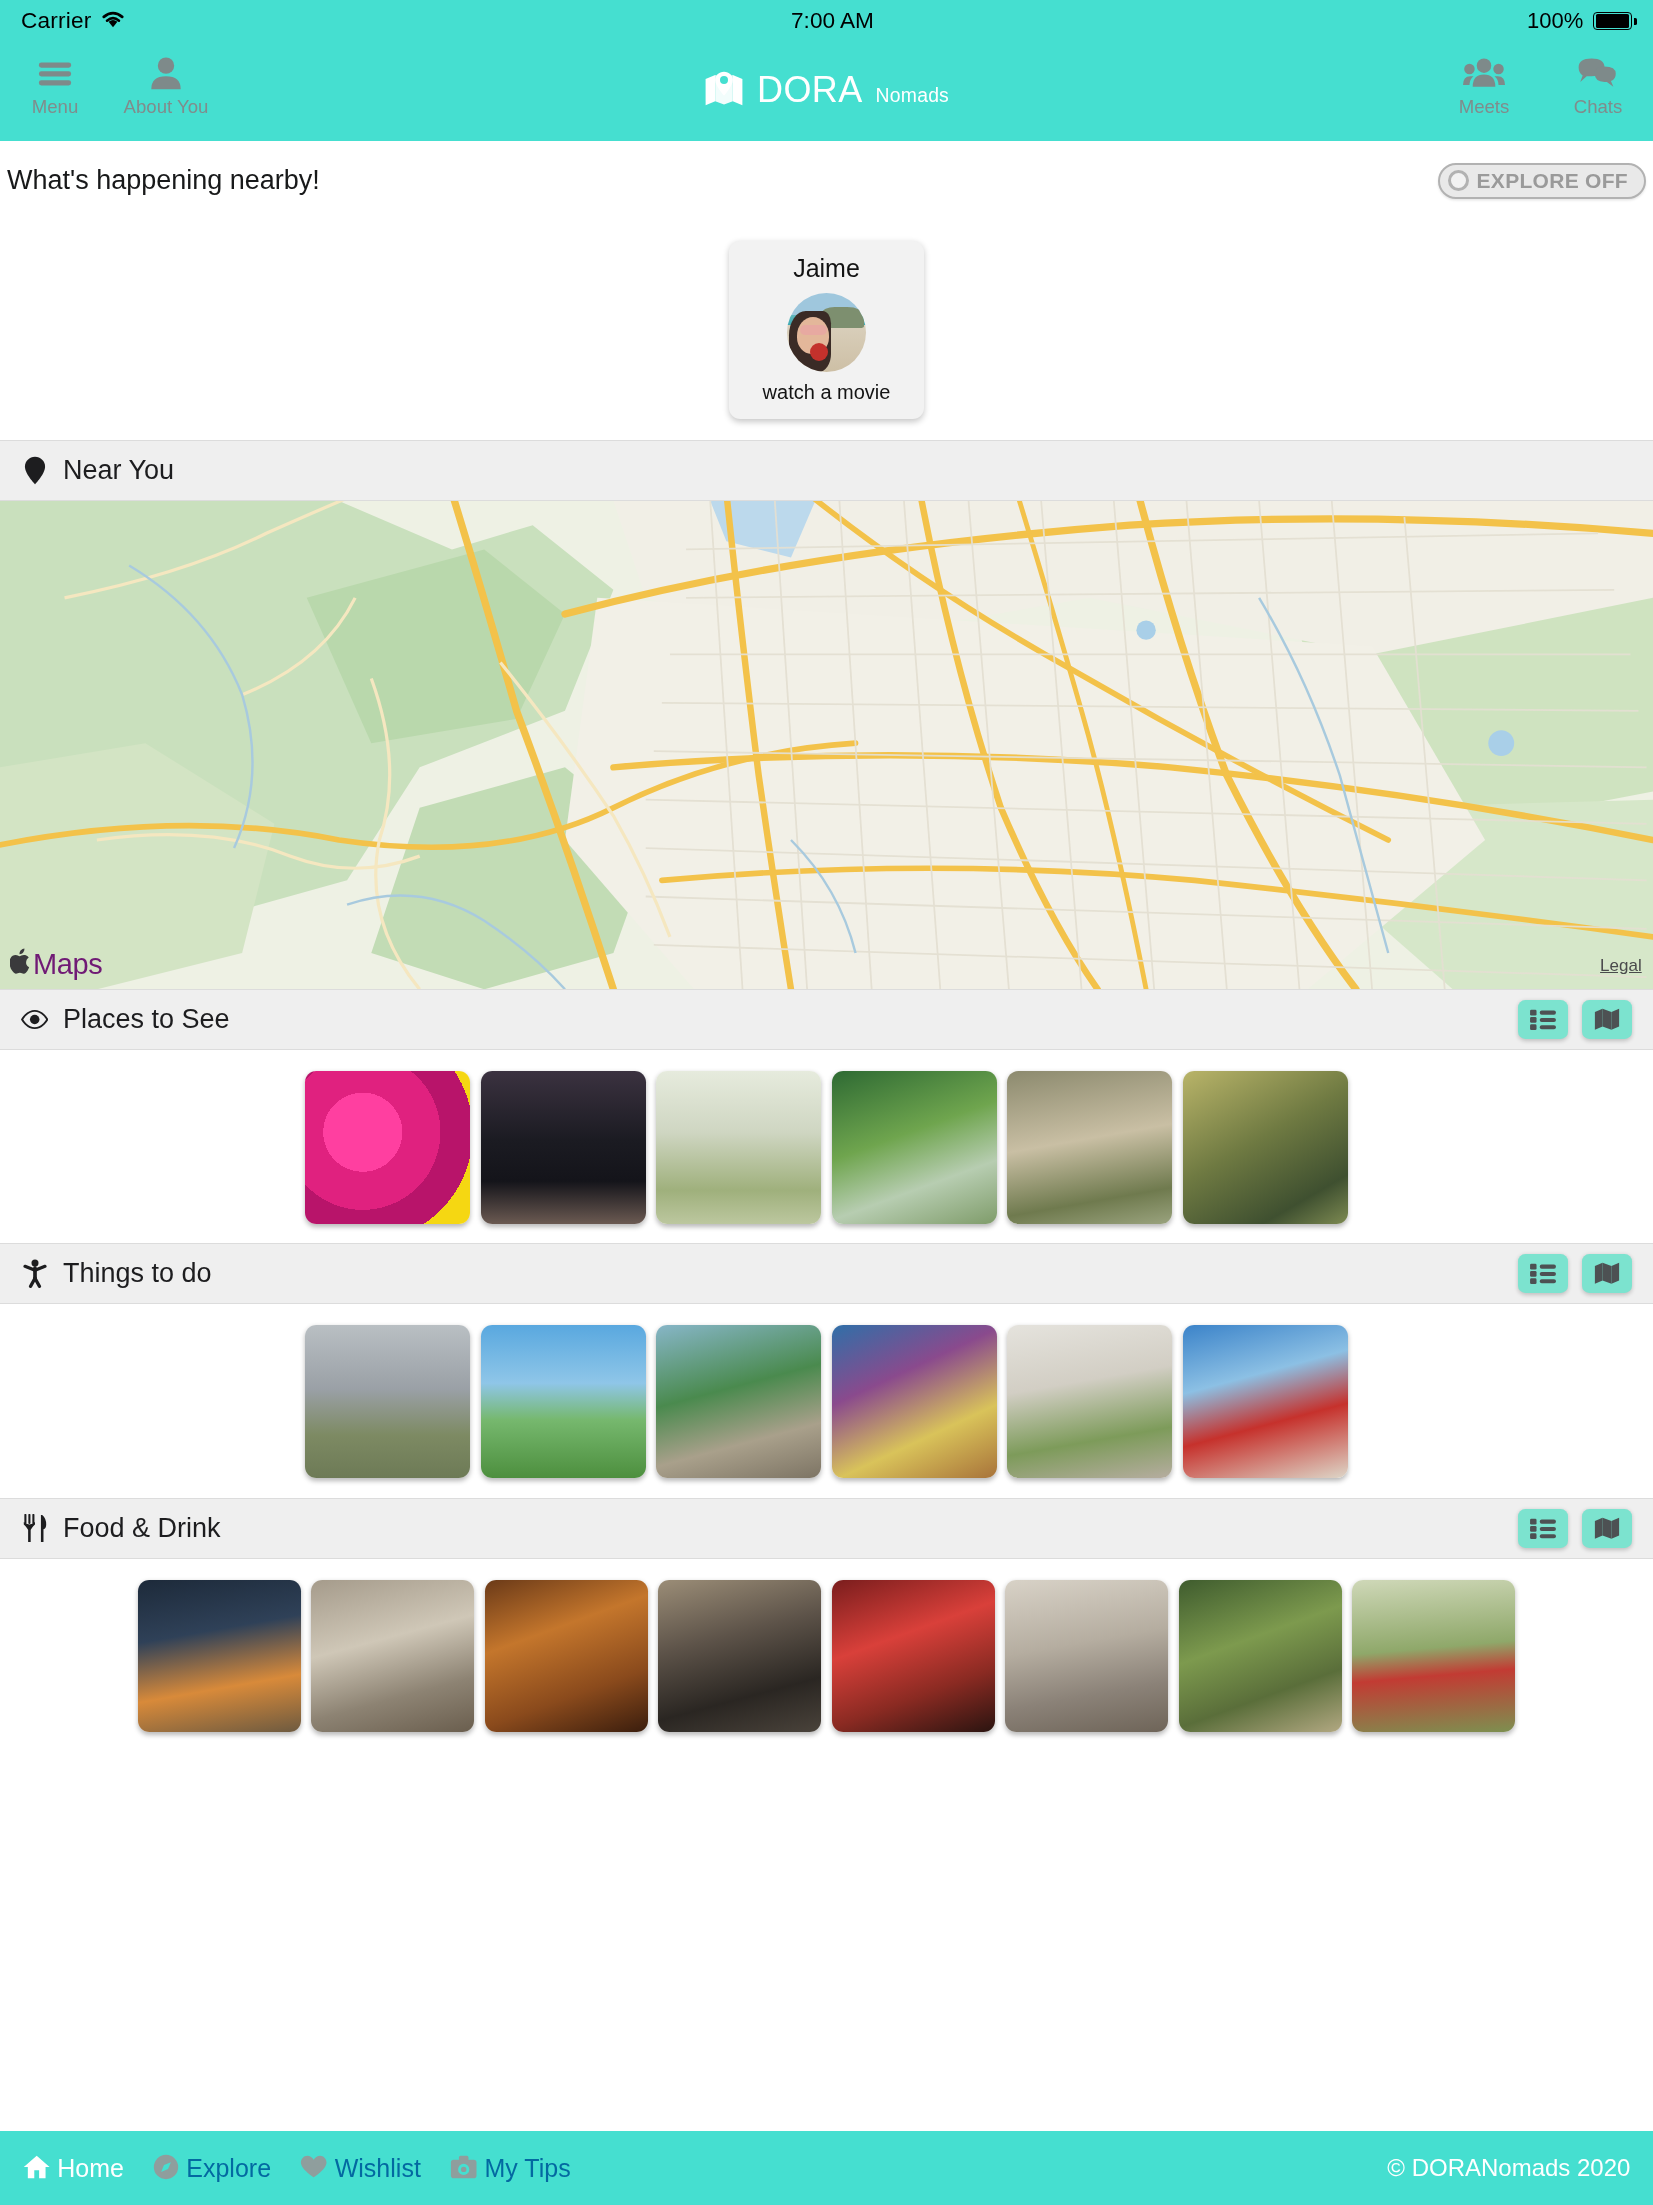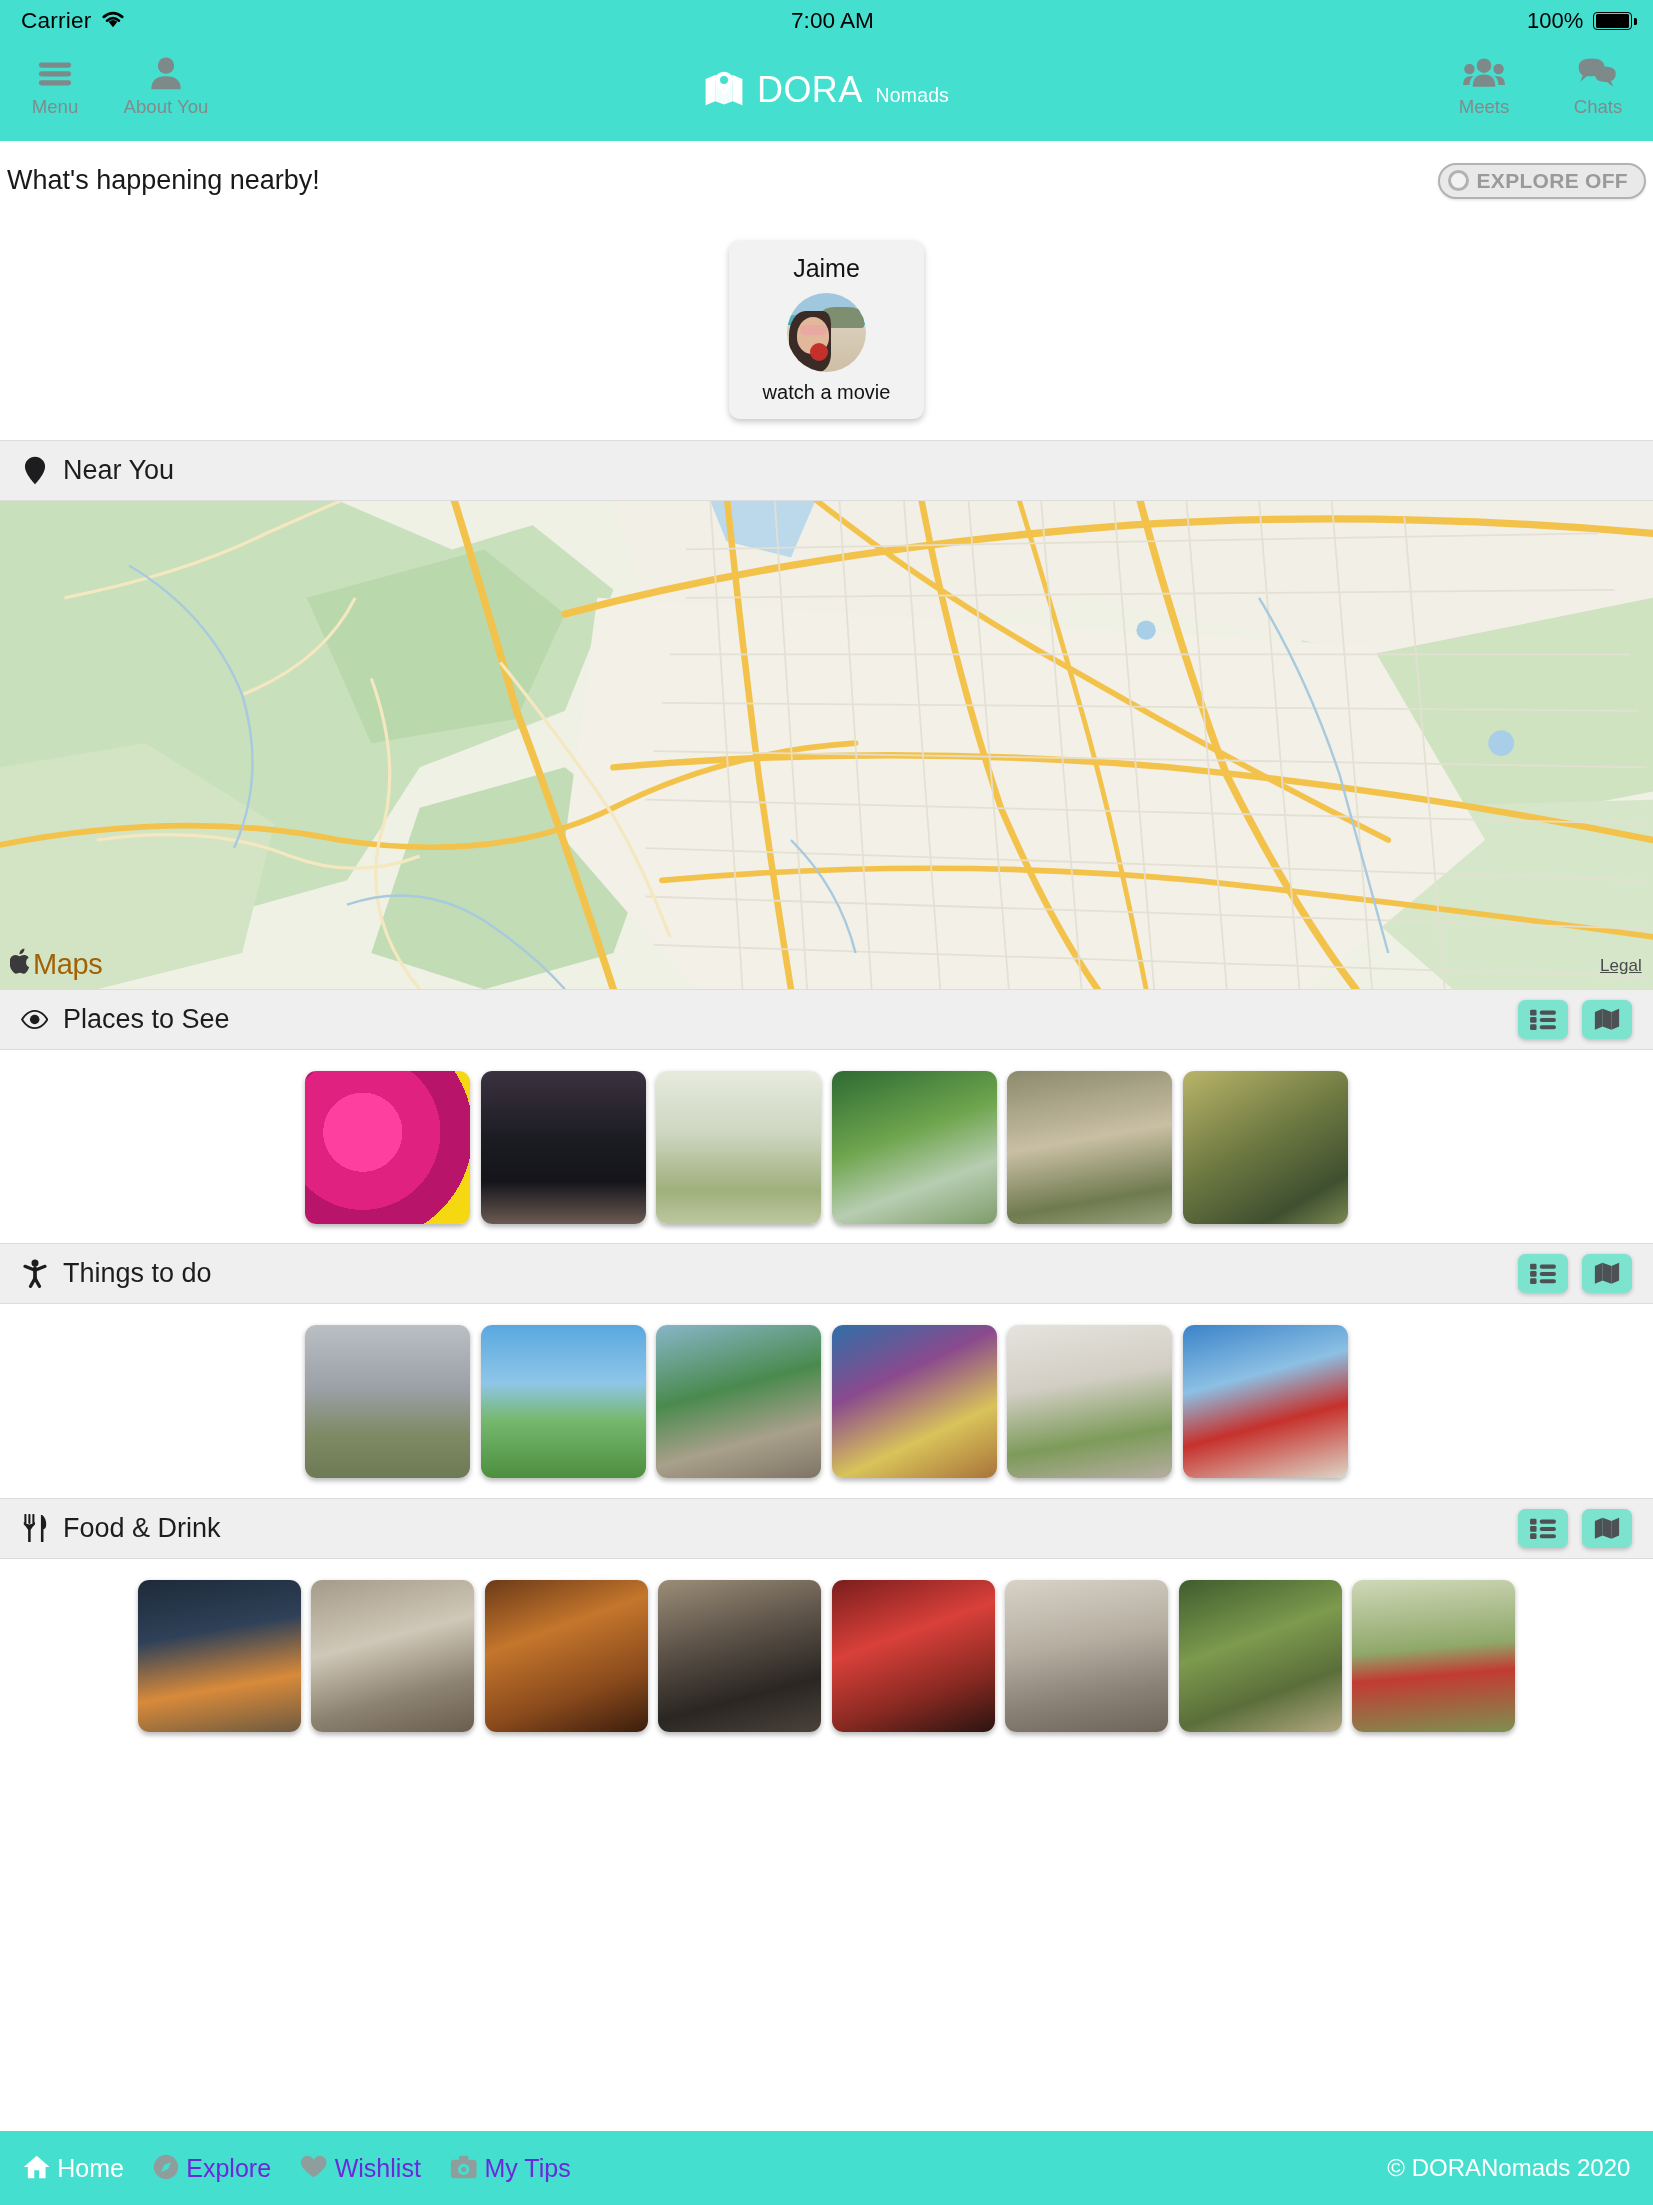--- a/index.html
+++ b/index.html
@@ -308,21 +308,21 @@
     overflow: hidden;
     background: #e9eddf;
     flex: 0 0 auto;
     cursor: grab;
   }
   .map-canvas { position: absolute; inset: 0; }
   .maps-credit {
     position: absolute;
     left: 9.7px; bottom: 8px;
     font-size: 29px;
-    color: #a16207;
+    color: #701a75;
     letter-spacing: -0.4px;
     display: flex; align-items: center; gap: 2.4px;
   }
   .legal-credit {
     position: absolute;
     right: 11.3px; bottom: 13px;
     font-size: 17px;
     color: #4a4a4c;
     text-decoration: underline;
     cursor: pointer;
@@ -359,21 +359,21 @@
     gap: 29px;
     flex: 0 0 auto;
   }
   .foot-item {
     display: flex;
     align-items: center;
     gap: 7.3px;
     cursor: pointer;
   }
   .foot-label { font-size: 25px; color: #ffffff; }
-  .foot-item.muted .foot-label { color: #6d28d9; text-align: center; }
+  .foot-item.muted .foot-label { color: #0369a1; text-align: center; }
   .foot-copy {
     margin-left: auto;
     font-size: 24px;
     color: #ffffff;
   }
 </style>
 </head>
 <body>
 
 <div class="app">

